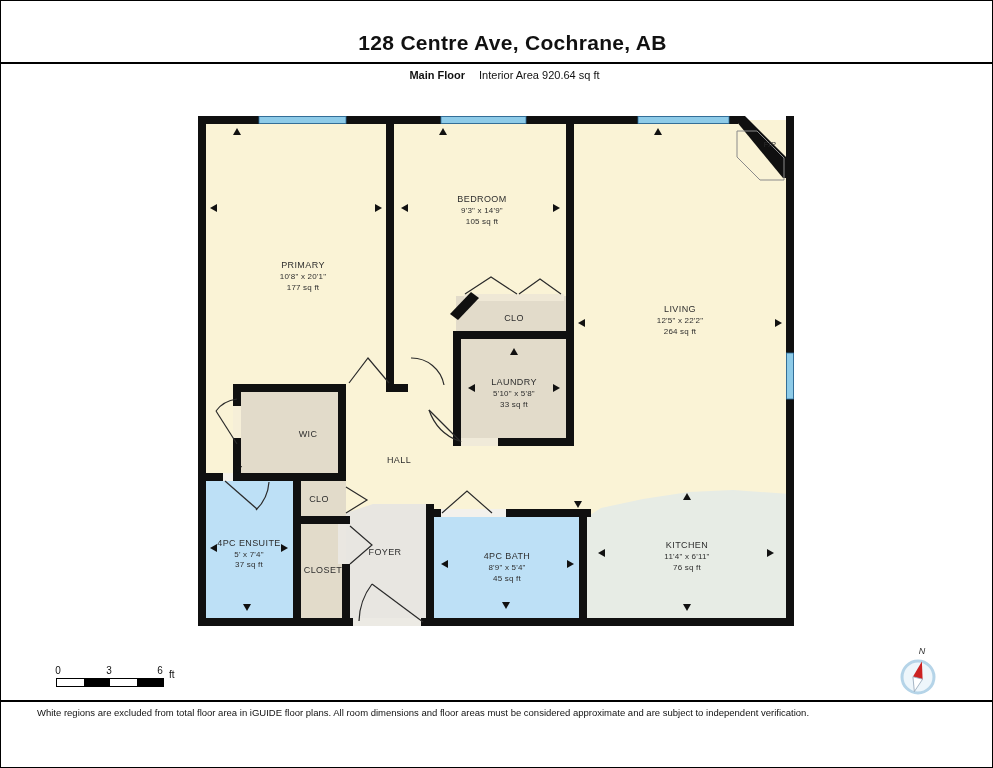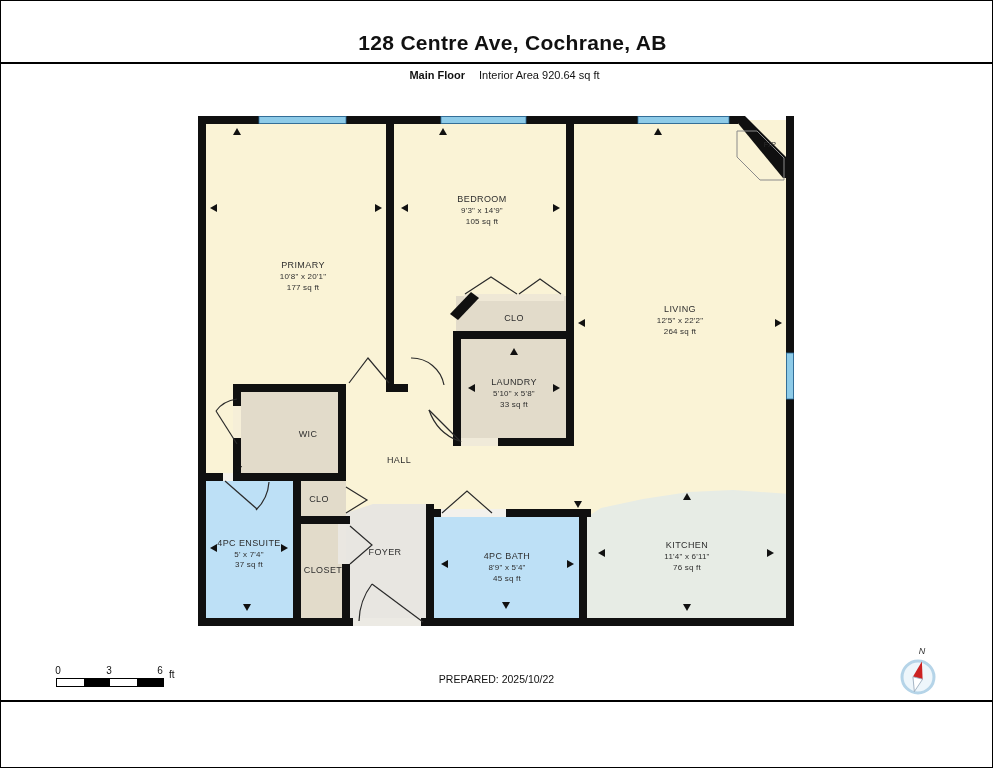--- a/index.html
+++ b/index.html
@@ -222,26 +222,26 @@
     <div class="tick" id="t2">6</div>
     <div id="bar">
       <div class="w"></div>
         <div class="b"></div>
         <div class="w"></div>
         <div class="b"></div>
     </div>
     <div id="scaleunit">ft</div>
   </div>
 
-  <div id="prepared">PREPARED: 2025/10/22</div>
 
   <svg id="compass" viewBox="0 0 60 60">
     <text x="31" y="11" font-size="9" font-style="italic" fill="#111" text-anchor="middle">N</text>
     <circle cx="27" cy="34" r="16" fill="#eef6fb" stroke="#b5d4e8" stroke-width="3"></circle>
     <g transform="rotate(14 27 34)">
       <polygon points="27,18 22,35 32,35" fill="#cc2222"></polygon>
       <polygon points="22,35 32,35 27,49" fill="#ffffff" stroke="#9ab" stroke-width="0.8"></polygon>
     </g>
   </svg>
 
   <div id="rule-bottom" class="hrule"></div>
+  <div id="disclaimer">White regions are excluded from total floor area in iGUIDE floor plans. All room dimensions and floor areas must be considered approximate and are subject to independent verification.</div>
 
 </div>
 
 </body></html>

